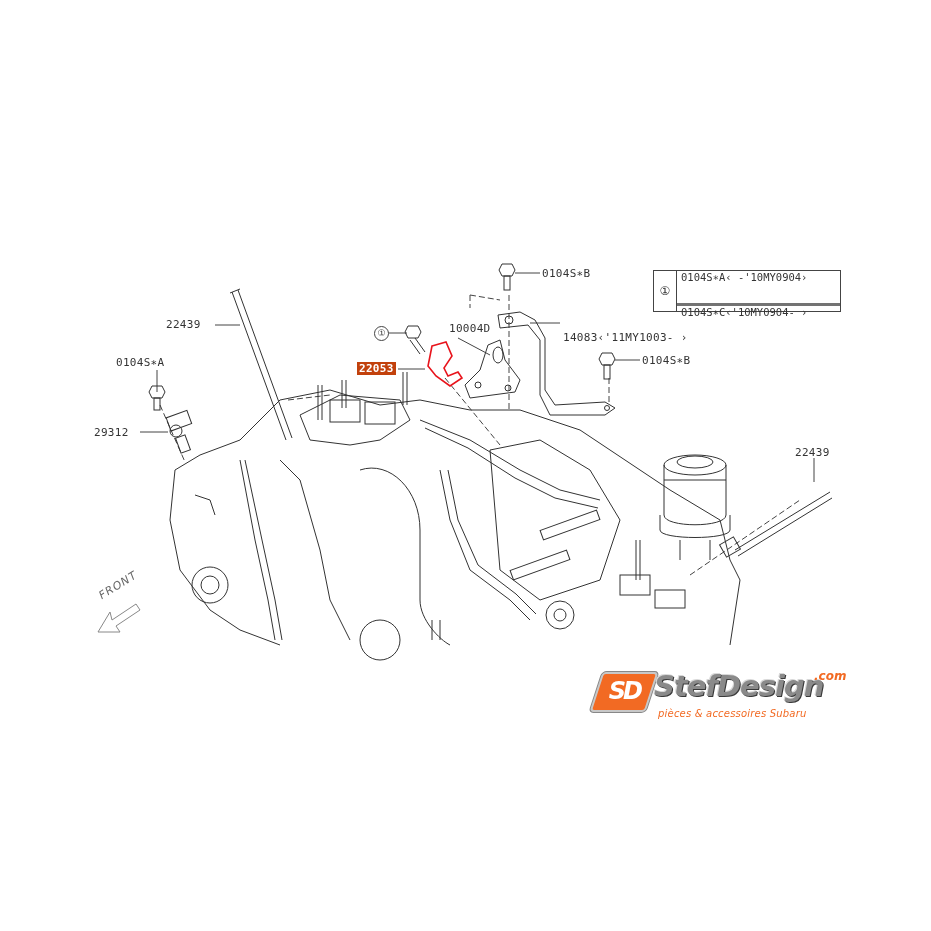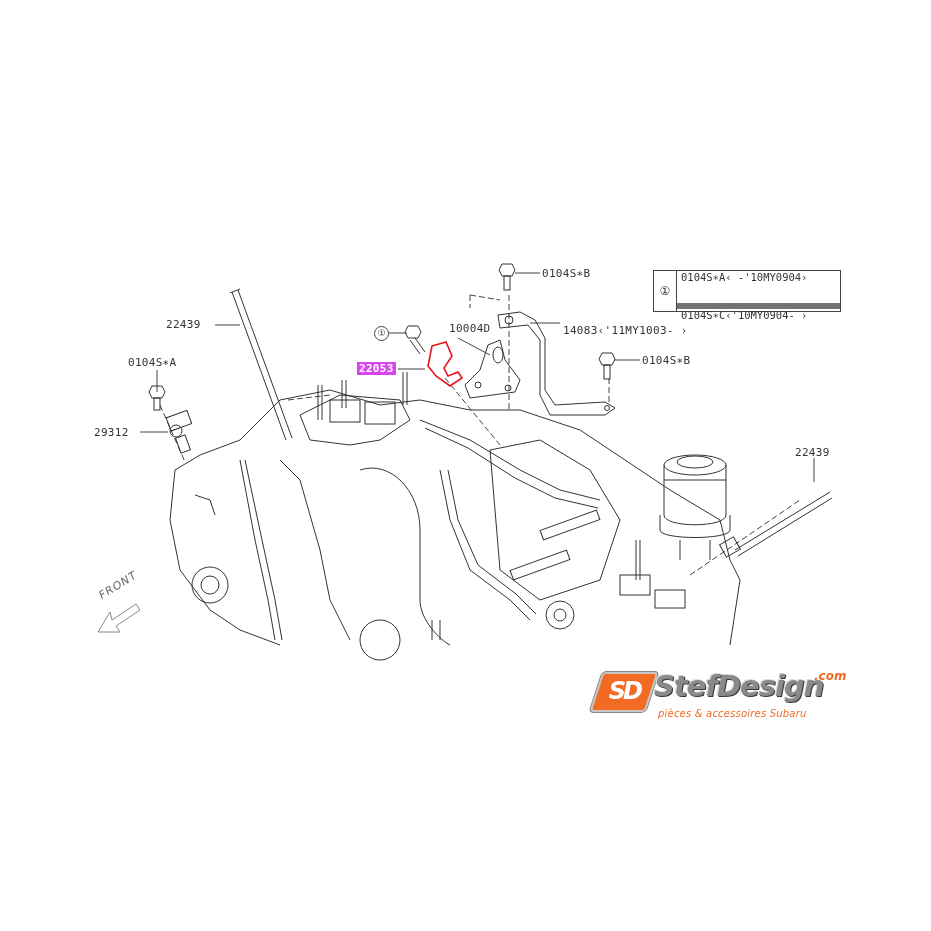--- a/index.html
+++ b/index.html
@@ -1,24 +1,24 @@
 <!DOCTYPE html>
 <html><head>
 <meta charset="utf-8">
 <style>
   html, body { margin:0; padding:0; background:#ffffff; }
   body { width:931px; height:931px; position:relative; overflow:hidden; font-family:"DejaVu Sans Mono", monospace; }
   .canvas { position:absolute; left:0; top:0; width:931px; height:659px; }
   .lbl { position:absolute; font-family:"DejaVu Sans Mono", monospace; font-size:11px; color:#333; white-space:nowrap; letter-spacing:0.3px; line-height:13px; }
-  .hl { background:#d946ef; color:#ffffff; padding:0 2px; font-weight:bold; }
+  .hl { background:#c2410c; color:#ffffff; padding:0 2px; font-weight:bold; }
   .legend { position:absolute; left:653px; top:270px; width:186px; height:40px; border:1px solid #444; display:flex; }
   .legend .num { width:22px; border-right:1px solid #444; display:flex; align-items:center; justify-content:center; font-size:12px; color:#333; font-family:"DejaVu Sans", sans-serif; }
   .legend .rows { flex:1; display:flex; flex-direction:column;gap:20px; }
   .legend .row { flex:1; display:flex; align-items:center; padding-left:4px; font-size:10.5px; color:#333; font-family:"DejaVu Sans Mono", monospace; white-space:nowrap; }
-  .legend .row + .row { border-top:6px solid #737373; }
+  .legend .row + .row { border-top:3px solid #737373; }
   .circ { position:absolute; width:13px; height:13px; border:1px solid #444; border-radius:50%; font-size:9px; line-height:13px; text-align:center; color:#333; font-family:"DejaVu Sans", sans-serif; background:#fff; }
   .front { position:absolute; left:100px; top:590px; transform:rotate(-32deg); transform-origin:left center; font-family:"DejaVu Sans", sans-serif; font-size:11px; color:#666; font-style:italic; letter-spacing:1px; }
   .logo { position:absolute; left:596px; top:668px; width:260px; height:44px; }
   .logo-mark { position:absolute; left:0; top:4px; width:52px; height:36px; background:#f26a23; transform:skewX(-18deg); border-radius:4px; border:2px solid #c8c8c8; box-shadow:0 0 0 1px #888; }
   .logo-mark span { display:block; transform:skewX(18deg); color:#fff; font-family:"DejaVu Sans", sans-serif; font-weight:bold; font-style:italic; font-size:24px; line-height:34px; text-align:center; letter-spacing:-3px; }
   .logo-name { position:absolute; left:58px; top:2px; font-family:"DejaVu Sans", sans-serif; font-weight:bold; font-style:italic; font-size:29px; color:#8a8a8a; letter-spacing:-1px; text-shadow:1px 1px 0 #3a3a3a, -1px -1px 0 #d8d8d8; line-height:32px; }
   .logo-com { position:absolute; left:218px; top:-6px; font-family:"DejaVu Sans", sans-serif; font-weight:bold; font-style:italic; font-size:12px; color:#f26a23;margin-top:7px; }
   .logo-tag { position:absolute; left:62px; top:40px; font-family:"DejaVu Sans", sans-serif; font-weight:normal; font-style:italic; font-size:10px; color:#f26a23; letter-spacing:0.2px; }
 </style>
 </head>
@@ -149,27 +149,27 @@
       <line x1="636" y1="540" x2="636" y2="580"></line>
       <line x1="640" y1="540" x2="640" y2="580"></line>
     </g>
 
     <g stroke="#888">
       <path d="M98,632 L110,612 L112,620 L136,604 L140,610 L116,626 L120,632 Z"></path>
     </g>
   </svg>
 
   <span class="lbl" style="left:542px;top:267px">0104S∗B</span>
-  <span class="lbl" style="left:563px;top:324px">14083‹'11MY1003- ›</span>
+  <span class="lbl" style="left:563px;top:331px">14083‹'11MY1003- ›</span>
   <span class="circ" style="left:374px;top:326px">①</span>
   <span class="lbl" style="left:449px;top:322px">10004D</span>
   <span class="lbl hl" style="left:357px;top:362px">22053</span>
   <span class="lbl" style="left:642px;top:354px">0104S∗B</span>
   <span class="lbl" style="left:166px;top:318px">22439</span>
-  <span class="lbl" style="left:128px;top:356px">0104S∗A</span>
+  <span class="lbl" style="left:116px;top:356px">0104S∗A</span>
   <span class="lbl" style="left:94px;top:426px">29312</span>
   <span class="lbl" style="left:795px;top:446px">22439</span>
   <span class="front">FRONT</span>
 
   <div class="legend">
     <div class="num">①</div>
     <div class="rows">
       <div class="row">0104S∗A‹ -'10MY0904›</div>
       <div class="row">0104S∗C‹'10MY0904- ›</div>
     </div>

